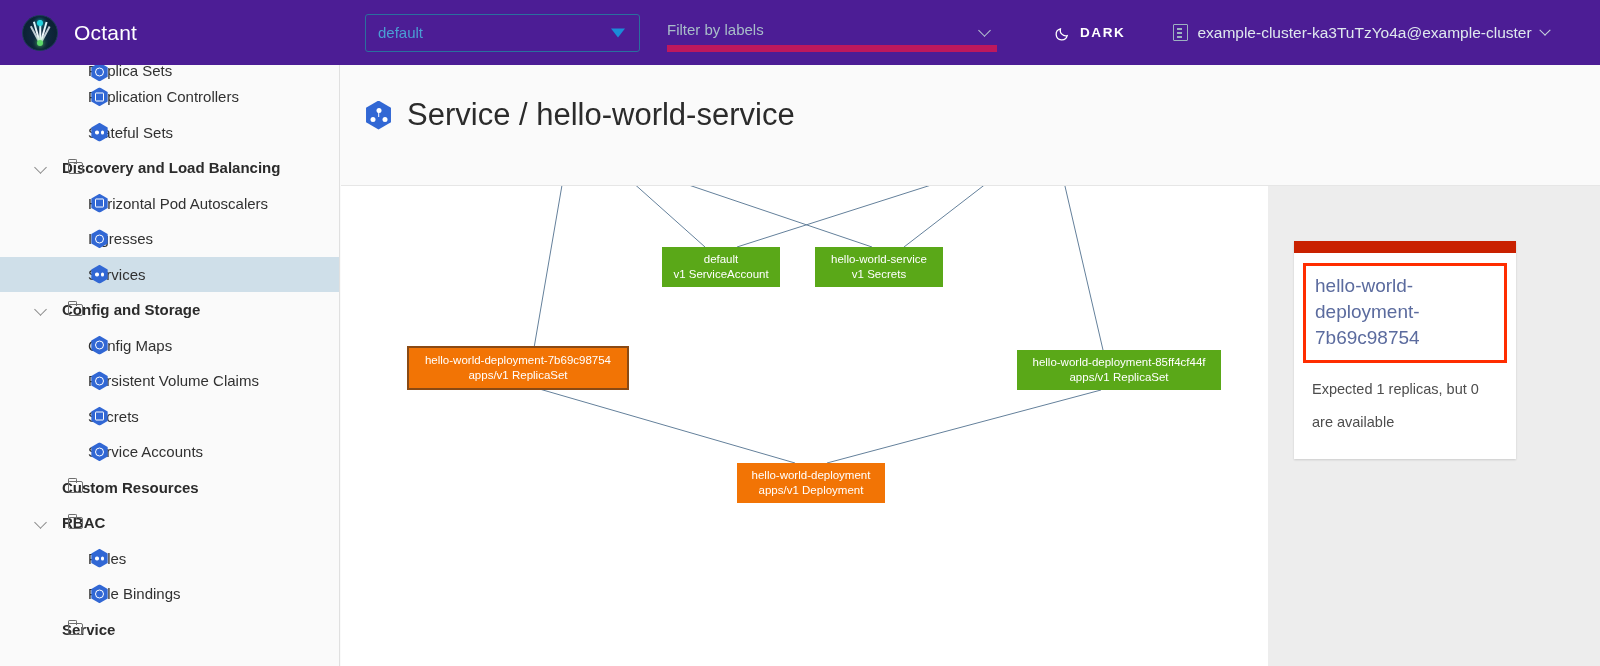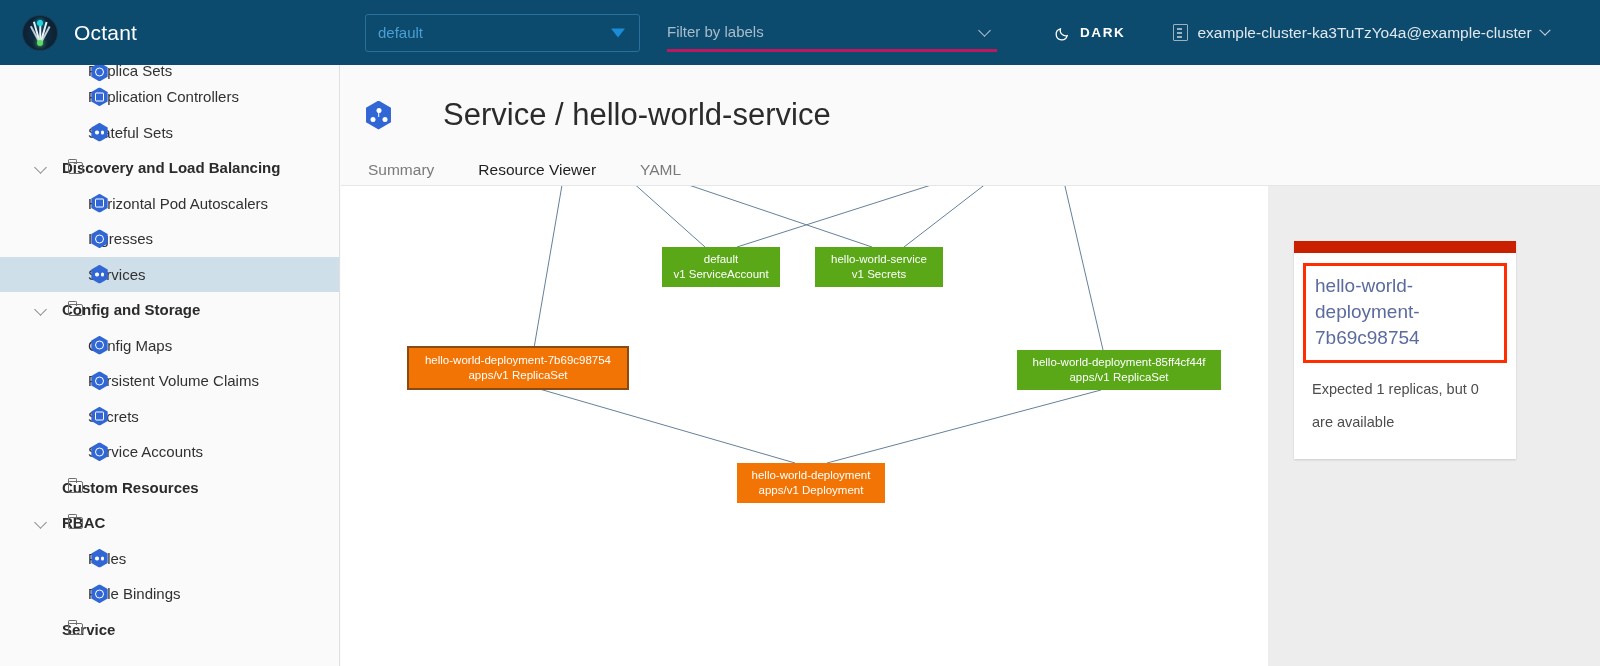--- a/index.html
+++ b/index.html
@@ -8,21 +8,21 @@
     width: 1600px; height: 666px;
     overflow: hidden;
     font-family: "Liberation Sans", sans-serif;
     background: #fafafa;
   }
 
   
   .header {
     position: absolute; top: 0; left: 0;
     width: 1600px; height: 65px;
-    background: #0c4a6e;
+    background: #4c1d95;
     display: flex; align-items: center;
     z-index: 30;
   }
   .brand { display: flex; align-items: center; padding-left: 22px; width: 340px; }
   .logo-mark {
     width: 36px; height: 36px; border-radius: 50%;
     background: radial-gradient(circle at 50% 55%, #123046 0%, #0c2336 60%, #0a2030 100%);
     position: relative; overflow: hidden;
     border: 1px solid #1b3c55;
     flex: 0 0 36px;
@@ -69,21 +69,21 @@
   }
   .ns-caret {
     position: absolute; right: 14px; top: 50%; transform: translateY(-50%);
     width: 0; height: 0;
     border-left: 7px solid transparent; border-right: 7px solid transparent;
     border-top: 9px solid #1a8cd8;
   }
 
   .filter-box {
     width: 330px; height: 38px; margin-left: 27px;
-    border-bottom: 3px solid #be185d;
+    border-bottom: 7px solid #be185d;
     display: flex; align-items: center;
     color: #a8bdc9; font-size: 15px;
     position: relative;
   }
   .filter-caret {
     position: absolute; right: 8px; top: 12px;
     width: 9px; height: 9px;
     border-right: 1.6px solid #b8c8d2; border-bottom: 1.6px solid #b8c8d2;
     transform: rotate(45deg);
   }
@@ -178,21 +178,20 @@
   
   .main {
     position: absolute; top: 65px; left: 341px;
     width: 1259px; height: 601px;
     background: #fafafa;
     overflow: hidden;
   }
   .page-title {
     display: flex; align-items: center;
     margin: 32px 0 0 23px;
-    gap: 36px;
   }
   .title-ico {
     width: 29px; height: 29px; margin-right: 14px;
     background: #3167d4;
     clip-path: polygon(50% 0%, 93% 25%, 93% 75%, 50% 100%, 7% 75%, 7% 25%);
     position: relative;
   }
   .title-ico::before{
     content:""; position:absolute; left:50%; top:7px; transform:translateX(-50%);
     width:5px;height:5px;border-radius:50%;background:#fff;
@@ -448,25 +447,20 @@
     </div>
   </div>
 
 <div class="main">
 
   <div class="page-title">
     <span class="title-ico"></span>
     <span class="title-text">Service / hello-world-service</span>
   </div>
 
-  <div class="tabs" id="tabs">
-      <div class="tab">Summary</div>
-      <div class="tab active">Resource Viewer</div>
-      <div class="tab">YAML</div>
-    </div>
 
   <div class="viewer">
     <div class="graph" id="graph">
       <svg id="edges" width="927" height="481">
           <line x1="262" y1="-30" x2="364" y2="61" stroke="#64809b" stroke-width="1"></line>
           <line x1="262" y1="-30" x2="531" y2="61" stroke="#64809b" stroke-width="1"></line>
           <line x1="226" y1="-30" x2="193" y2="162" stroke="#64809b" stroke-width="1"></line>
           <line x1="681" y1="-30" x2="396" y2="61" stroke="#64809b" stroke-width="1"></line>
           <line x1="681" y1="-30" x2="563" y2="61" stroke="#64809b" stroke-width="1"></line>
           <line x1="717" y1="-30" x2="762" y2="164" stroke="#64809b" stroke-width="1"></line>

